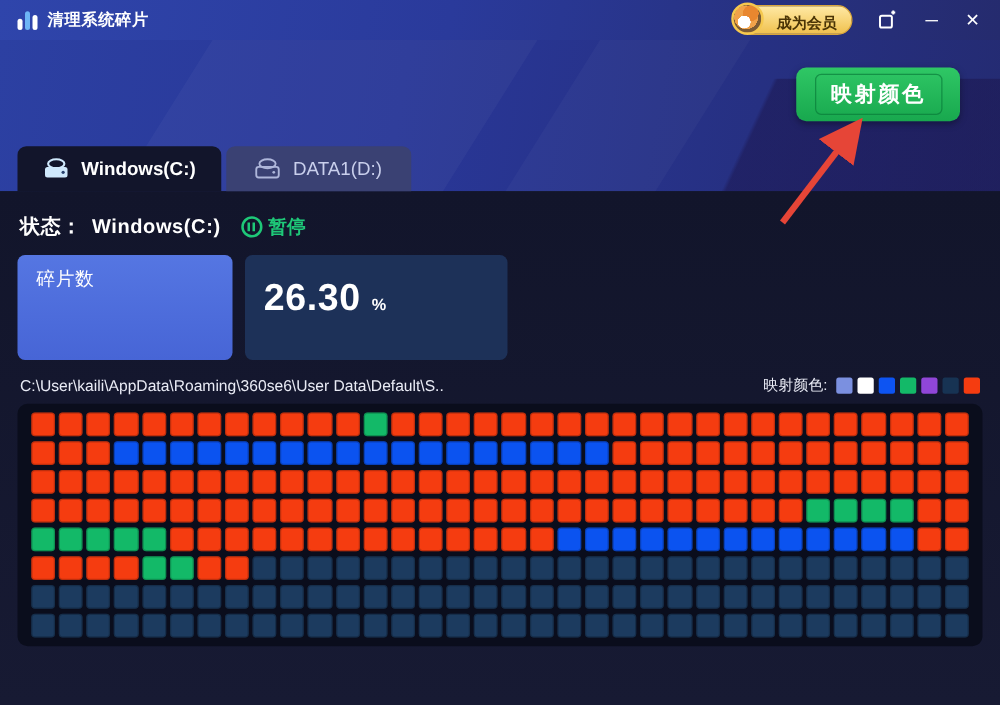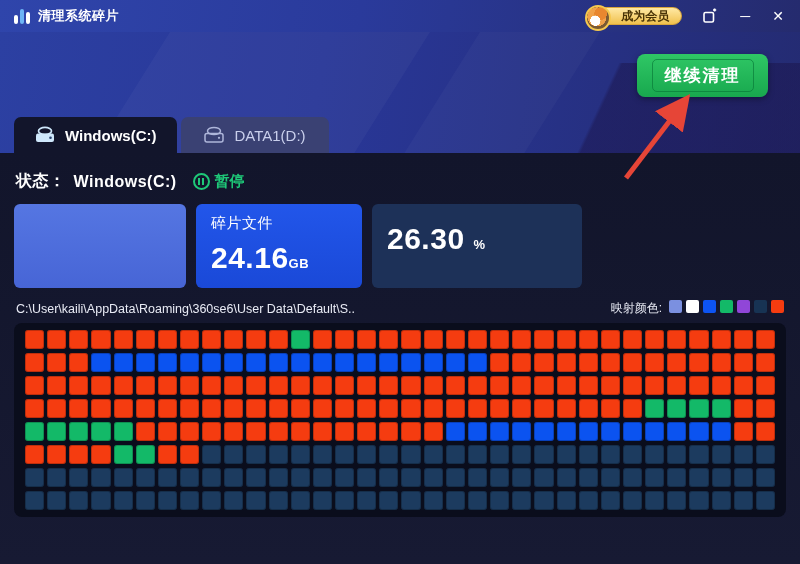--- a/index.html
+++ b/index.html
@@ -9,21 +9,21 @@
   
   .titlebar{position:relative;height:32px;display:flex;align-items:center;padding:0 14px;
     background:linear-gradient(100deg,#2f45ab 0%,#2a3a9b 45%,#252b6e 100%);z-index:5;}
   .logo{display:flex;align-items:flex-end;gap:2px;height:16px;margin-right:8px;}
   .logo i{display:block;width:4px;border-radius:2px;}
   .logo i:nth-child(1){height:9px;background:#ffffff;}
   .logo i:nth-child(2){height:15px;background:#6db5f6;}
   .logo i:nth-child(3){height:12px;background:#ffffff;}
   .app-title{color:#fff;font-size:13px;font-weight:bold;letter-spacing:.5px;}
   .tb-right{margin-left:auto;display:flex;align-items:center;gap:18px;}
-  .member{position:relative;display:flex;align-items:center;height:18px;padding:0 12px 0 30px;
+  .member{position:relative;display:flex;align-items:flex-end;height:24px;padding:0 12px 0 30px;
     border-radius:12px;background:linear-gradient(#ffe9a4,#f0c14e);border:1px solid #d9a63c;cursor:pointer;}
   .member span{font-size:12px;font-weight:bold;color:#4a3406;white-space:nowrap;}
   .avatar{position:absolute;left:-6px;top:-3px;width:26px;height:26px;border-radius:50%;
     border:2px solid #f5c84e;
     background:
       radial-gradient(circle at 38% 62%, #ffffff 0 26%, rgba(255,255,255,0) 27%),
       radial-gradient(circle at 62% 30%, #e8872f 0 30%, rgba(0,0,0,0) 31%),
       radial-gradient(circle at 45% 45%, #f0a24a 0 55%, #7a5a34 56%);}
   .winbtn{color:#fff;font-size:14px;line-height:1;cursor:pointer;background:none;border:none;padding:2px;}
   .shareicon{display:block;}
@@ -71,21 +71,21 @@
   .card .cunit{font-size:13px;font-weight:bold;}
   .card1{width:172px;background:linear-gradient(#5576e2,#4765d6);}
   .card2{width:166px;background:linear-gradient(#2256ea,#1a49d8);}
   .card3{width:210px;background:#1d3158;}
   .card3 .chead{display:flex;align-items:center;gap:10px;}
   .bar{width:102px;height:9px;border-radius:5px;background:#4a6fd8;overflow:hidden;}
   .barfill{height:100%;border-radius:5px;background:#f04310;}
 
   .maprow{display:flex;align-items:center;justify-content:space-between;margin:12px 2px 6px;}
   .path{color:#e9ebf5;font-size:12.5px;}
-  .legend{display:flex;align-items:flex-start;gap:4px;}
+  .legend{display:flex;align-items:center;gap:4px;}
   .legendlabel{color:#e9ebf5;font-size:12px;margin-right:3px;}
   .swatch{width:13px;height:13px;border-radius:2px;}
 
   .gridbox{background:#0a0d1c;border-radius:8px;padding:7px 11px;height:194px;}
   .grid{display:grid;grid-template-columns:repeat(34,1fr);grid-template-rows:repeat(8,1fr);
     gap:4px 3px;width:100%;height:100%;}
   .cell{border-radius:3px;box-shadow:inset 0 0 0 1px rgba(0,0,0,.22);}
 
   
   .arrow{position:absolute;left:598px;top:88px;z-index:6;pointer-events:none;}
@@ -116,21 +116,21 @@
       <button class="winbtn">─</button>
       <button class="winbtn">✕</button>
     </div>
   </div>
 
   <div class="banner">
     <div class="streak1"></div>
     <div class="streak2"></div>
     <div class="wedge"></div>
     <button class="cta">
-      <span>继续清理</span>
+      <span>映射颜色</span>
     </button>
 
     <div class="tabs">
       <div class="tab active">
         <svg width="22" height="18" viewBox="0 0 22 18">
           <ellipse cx="11" cy="5" rx="6.5" ry="3.6" fill="none" stroke="#cfe8fc" stroke-width="1.7"></ellipse>
           <rect x="2" y="7.5" width="18" height="8.5" rx="2" fill="#cfe8fc"></rect>
           <circle cx="16.5" cy="11.8" r="1.3" fill="#27406e"></circle>
         </svg>
         <span class="tlabel">Windows(C:)</span>
@@ -164,24 +164,21 @@
         <span class="pauseicon">
             <i></i>
             <i></i>
           </span>
         <span class="pauselabel">暂停</span>
       </span>
     </div>
 
     <div class="cards">
       <div class="card card1">
-      </div>
-      <div class="card card2">
-        <div class="clabel">碎片文件</div>
-        <div class="cvalue"><span>24.16</span><span class="cunit">GB</span></div>
+        <div class="clabel">碎片数</div>
       </div>
       <div class="card card3">
         <div class="cvalue"><span>26.30</span> <span class="cunit">%</span></div>
       </div>
     </div>
 
     <div class="maprow">
       <span class="path">C:\User\kaili\AppData\Roaming\360se6\User Data\Default\S..</span>
       <span class="legend">
         <span class="legendlabel">映射颜色:</span>

